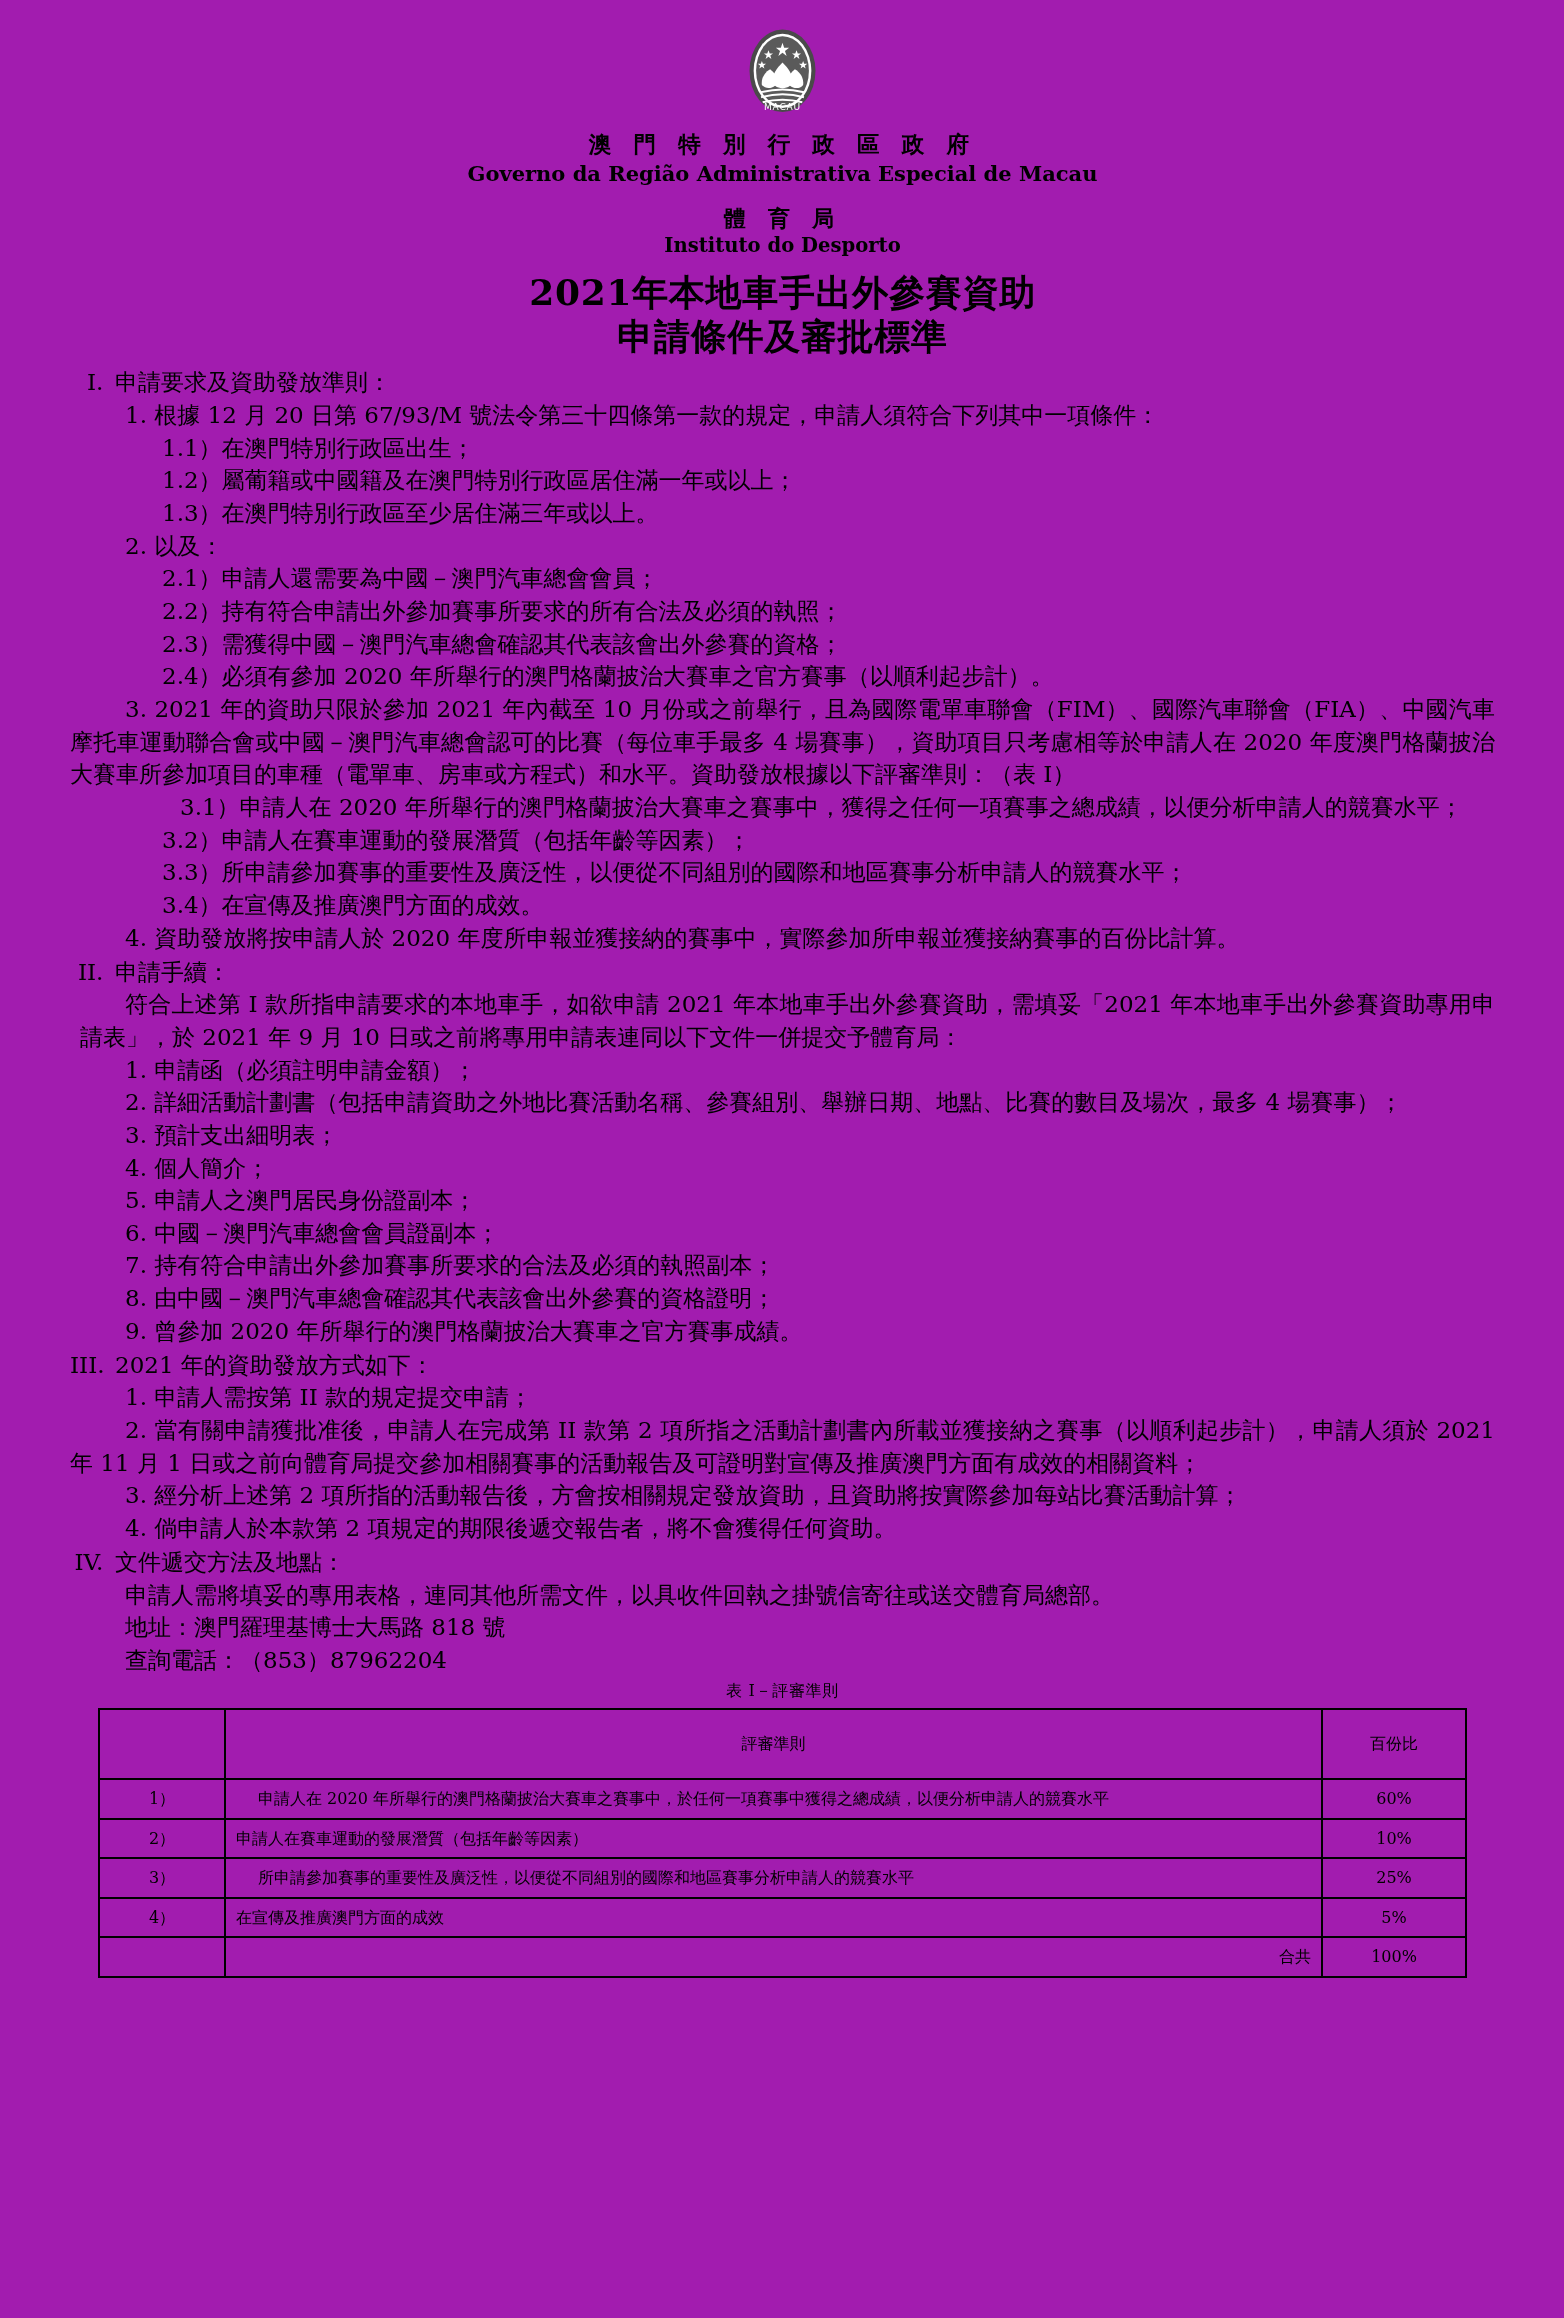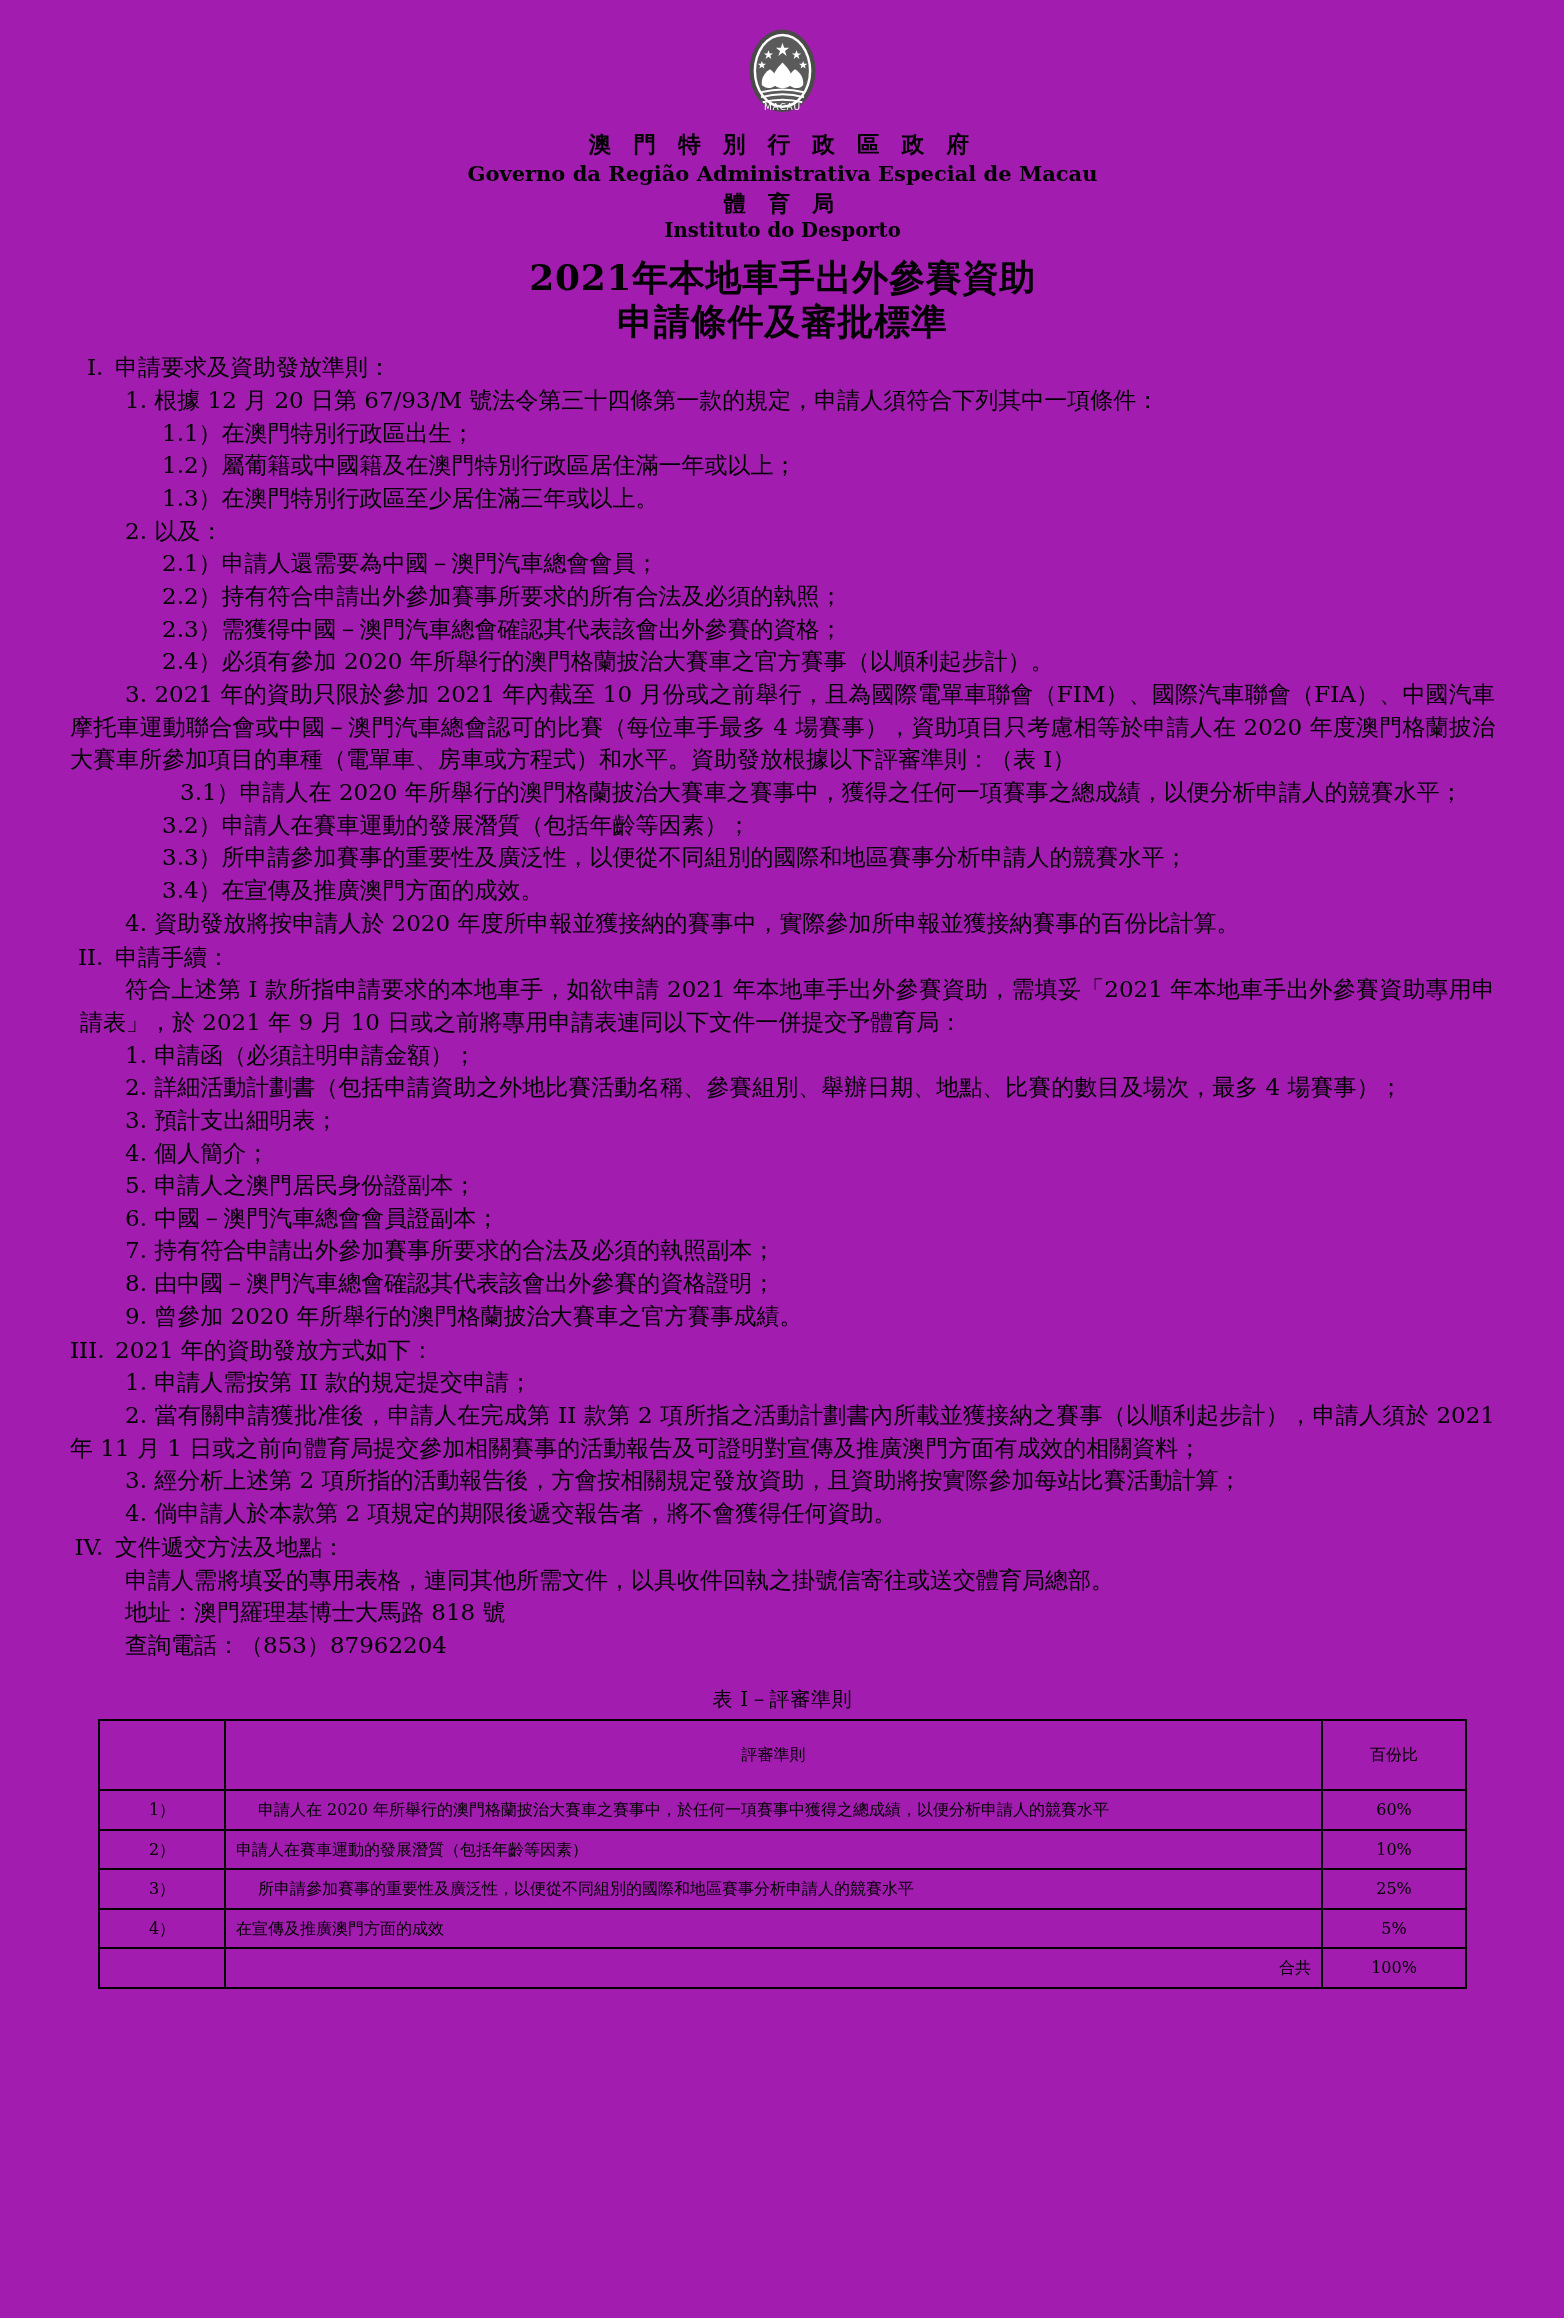--- a/index.html
+++ b/index.html
@@ -42,20 +42,21 @@
     font-size: 21px;
     font-weight: 700;
     line-height: 1.3;
     font-family: "DejaVu Serif", "Liberation Serif", serif;
   }
   .dept-cn {
     font-size: 22px;
     letter-spacing: 7.2px;
     font-weight: 700;
     line-height: 1.38;
+    margin-top: 15px;
   }
   .dept-pt {
     font-size: 19.6px;
     font-weight: 700;
     line-height: 1.3;
     text-align: center;
   }
   
   .doc-title {
     text-align: center;
@@ -105,22 +106,22 @@
     margin-left: 0;
   }
   .flow-para {
     text-indent: 45px;
     margin-left: 10px;
   }
 
   
   .table-caption {
     text-align: center;
-    font-size: 20px;
-    margin-top: 24px;
+    font-size: 16px;
+    margin-top: 4px;
     margin-bottom: 5.8px;
     letter-spacing: 0.7px;
   }
   table.criteria {
     border-collapse: collapse;
     width: 1369px;
     margin: 0 auto;
     font-size: 16px;
     table-layout: fixed;
   }

